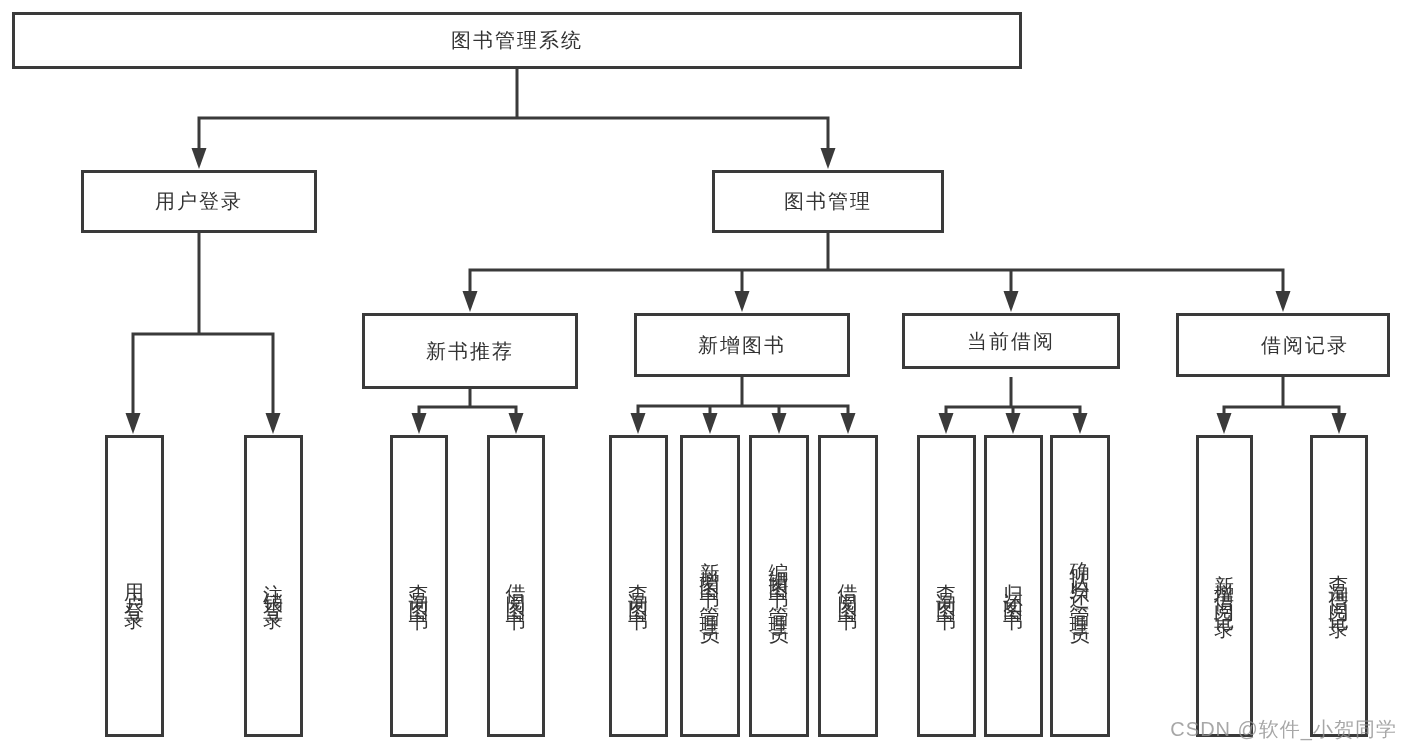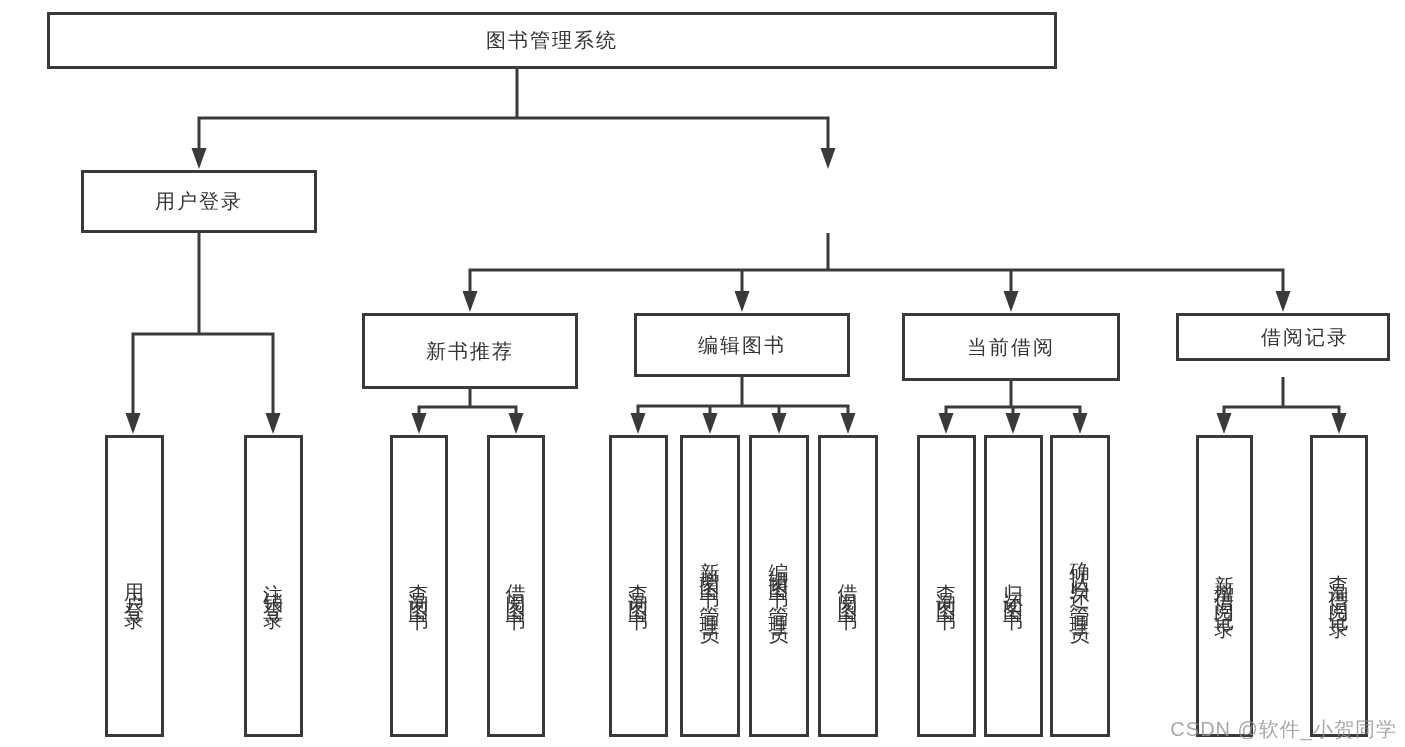--- a/index.html
+++ b/index.html
@@ -94,28 +94,29 @@
       <polygon points="771.5,413 786.5,413 779,434"></polygon>
       <polygon points="840.5,413 855.5,413 848,434"></polygon>
       <polygon points="938.5,413 953.5,413 946,434"></polygon>
       <polygon points="1005.5,413 1020.5,413 1013,434"></polygon>
       <polygon points="1072.5,413 1087.5,413 1080,434"></polygon>
       <polygon points="1216.5,413 1231.5,413 1224,434"></polygon>
       <polygon points="1331.5,413 1346.5,413 1339,434"></polygon>
     </g>
   </svg>
 
-  <div class="node hbox" style="left:12px; top:12px; width:1010px; height:57px;margin-left:35px;">图书管理系统</div>
+  <div class="node hbox" style="left:12px; top:12px; width:1010px; height:57px;">图书管理系统</div>
 
   <div class="node hbox" style="left:81px; top:170px; width:236px; height:63px;">用户登录</div>
+  <div class="node hbox" style="left:712px; top:170px; width:232px; height:63px;">图书管理</div>
 
   <div class="node hbox" style="left:362px; top:313px; width:216px; height:76px;">新书推荐</div>
-  <div class="node hbox" style="left:634px; top:313px; width:216px; height:64px;">编辑图书</div>
-  <div class="node hbox" style="left:902px; top:313px; width:218px; height:68px;">当前借阅</div>
-  <div class="node hbox" style="left:1176px; top:313px; width:214px; height:48px;padding-left:44px;">借阅记录</div>
+  <div class="node hbox" style="left:634px; top:313px; width:216px; height:64px;">新增图书</div>
+  <div class="node hbox" style="left:902px; top:313px; width:218px; height:56px;">当前借阅</div>
+  <div class="node hbox" style="left:1176px; top:313px; width:214px; height:64px;padding-left:44px;">借阅记录</div>
 
   <div class="node vbox" style="left:105px; top:435px; width:59px; height:302px;">用户登录</div>
   <div class="node vbox" style="left:244px; top:435px; width:59px; height:302px;">注销登录</div>
 
   <div class="node vbox" style="left:390px; top:435px; width:58px; height:302px;">查询图书</div>
   <div class="node vbox" style="left:487px; top:435px; width:58px; height:302px;">借阅图书</div>
 
   <div class="node vbox" style="left:609px; top:435px; width:59px; height:302px;">查询图书</div>
   <div class="node vbox" style="left:680px; top:435px; width:60px; height:302px;">新增图书（管理员）</div>
   <div class="node vbox" style="left:749px; top:435px; width:60px; height:302px;">编辑图书（管理员）</div>

